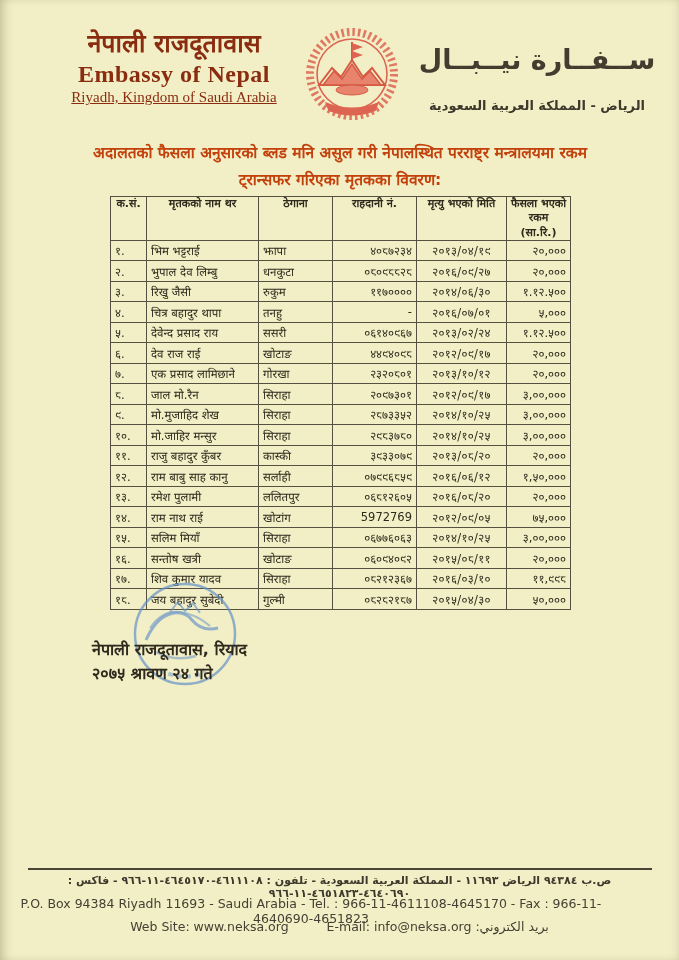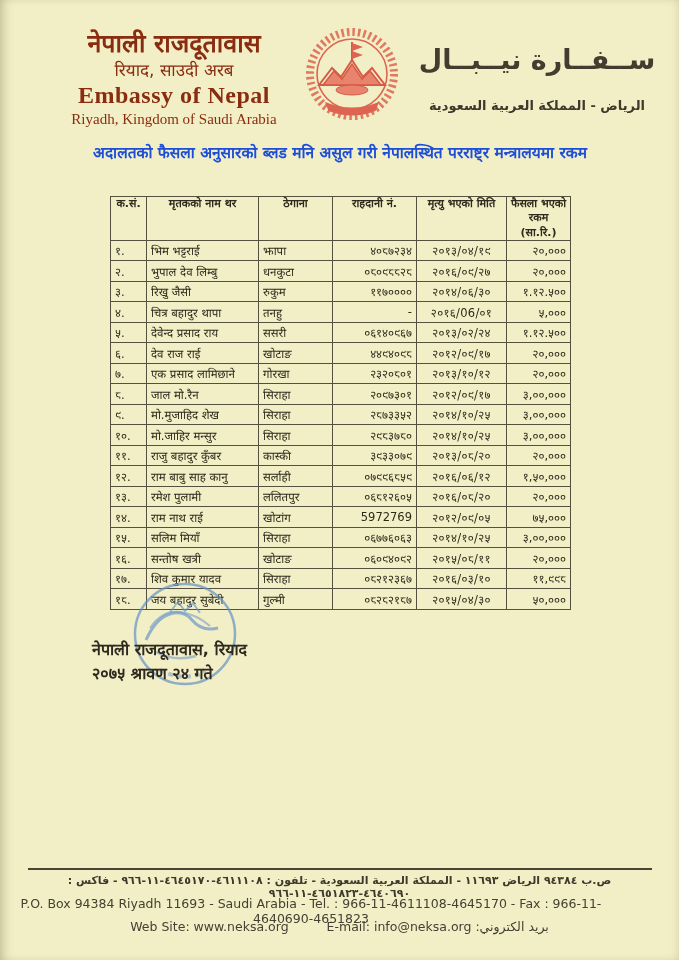--- a/index.html
+++ b/index.html
@@ -5,29 +5,29 @@
   html,body{margin:0;padding:0;}
   body{width:679px;height:960px;overflow:hidden;font-family:"DejaVu Sans","Liberation Sans",sans-serif;}
   .page{position:relative;width:679px;height:960px;background:#f2efc7;
         box-shadow:inset 8px 0 12px -6px rgba(120,110,70,.45), inset -4px 0 8px -4px rgba(120,110,70,.25);}
   
   .letterhead{position:absolute;left:12px;top:22px;width:679px;height:112px;}
   .lh-left{position:absolute;left:22px;top:8px;width:280px;text-align:center;color:#8a2c10;}
   .np-title{font-size:25px;font-weight:bold;line-height:1.15;}
   .np-sub{font-size:17px;line-height:1.2;margin-top:1px;}
   .en-title{font-family:"Liberation Serif","DejaVu Serif",serif;font-size:24px;font-weight:bold;letter-spacing:.5px;line-height:1.1;margin-top:2px;}
-  .en-sub{font-family:"Liberation Serif","DejaVu Serif",serif;font-size:15px;line-height:1.2;margin-top:1px;}
+  .en-sub{font-family:"Liberation Serif","DejaVu Serif",serif;font-size:15px;line-height:1.2;margin-top:1px;text-decoration:underline;}
   .lh-emblem{position:absolute;left:287px;top:0px;width:106px;height:106px;}
   .lh-right{position:absolute;right:24px;top:22px;width:260px;text-align:center;color:#453c2f;direction:rtl;}
   .ar-title{font-size:27px;font-weight:bold;line-height:1.2;}
   .ar-sub{font-size:13px;font-weight:bold;margin-top:22px;color:#3f382c;}
   .edge-mark{position:absolute;right:-4px;top:30px;width:26px;height:90px;opacity:.7;}
   
   .doc-title{position:absolute;left:40px;top:140px;width:600px;text-align:center;
-             color:#1d4ed8;font-size:15.5px;font-weight:600;line-height:1.75;}
+             color:#c2410c;font-size:15.5px;font-weight:600;line-height:1.75;}
   
   table.deceased{position:absolute;left:110px;top:196px;width:460px;border-collapse:collapse;
                  color:#2e2a1c;table-layout:fixed;}
   table.deceased th,table.deceased td{border:1px solid #565040;overflow:hidden;white-space:nowrap;}
   table.deceased th{font-size:11px;font-weight:600;padding:0 2px;line-height:1.3;white-space:normal;vertical-align:top;}
   table.deceased td{font-size:11.5px;padding:1.5px 4px;height:16.5px;}
   .c-sn{text-align:left;padding-left:6px;}
   .c-name{text-align:left;}
   .c-addr{text-align:left;}
   .c-pass{text-align:right;padding-right:7px;}
@@ -48,21 +48,20 @@
   .f-web .ar{direction:rtl;unicode-bidi:embed;}
 </style>
 </head>
 <body>
 
 <div class="page">
 
   <header class="letterhead">
     <div class="lh-left">
       <div class="np-title">नेपाली राजदूतावास</div>
-      <div class="np-sub">रियाद, साउदी अरब</div>
       <div class="en-title">Embassy of Nepal</div>
       <div class="en-sub">Riyadh, Kingdom of Saudi Arabia</div>
     </div>
 
     <div class="lh-emblem">
       <svg viewBox="0 0 106 106" width="106" height="106" aria-hidden="true">
         <g fill="none" stroke="#dd6450">
           <circle cx="53" cy="52" r="42" stroke-width="8" stroke-dasharray="2.5 3" opacity=".85"></circle>
           <circle cx="53" cy="52" r="35" stroke-width="1.6"></circle>
         </g>
@@ -86,20 +85,21 @@
     <div class="edge-mark">
       <svg viewBox="0 0 26 90" width="26" height="90" aria-hidden="true">
         <path d="M22 4 q-14 18 -2 36 q10 16 -4 34" fill="none" stroke="#df6b55" stroke-width="3" stroke-linecap="round"></path>
         <path d="M25 20 q-8 12 -1 24" fill="none" stroke="#df6b55" stroke-width="2" stroke-linecap="round"></path>
       </svg>
     </div>
   </header>
 
   <div class="doc-title">
     <div>अदालतको फैसला अनुसारको ब्लड मनि असुल गरी नेपालस्थित परराष्ट्र मन्त्रालयमा रकम</div>
+    <div>ट्रान्सफर गरिएका मृतकका विवरण:</div>
   </div>
 
   <table class="deceased">
     <colgroup>
       <col style="width:36px">
         <col style="width:112px">
         <col style="width:74px">
       <col style="width:84px">
         <col style="width:90px">
         <col style="width:64px">
@@ -137,21 +137,21 @@
           <td class="c-addr">रुकुम</td>
           <td class="c-pass">११७००००</td>
           <td class="c-date">२०१४/०६/३०</td>
           <td class="c-amt">१.१२.५००</td>
         </tr>
         <tr>
           <td class="c-sn">४.</td>
           <td class="c-name">चित्र बहादुर थापा</td>
           <td class="c-addr">तनहु</td>
           <td class="c-pass">-</td>
-          <td class="c-date">२०१६/06/०१</td>
+          <td class="c-date">२०१६/०७/०१</td>
           <td class="c-amt">५,०००</td>
         </tr>
         <tr>
           <td class="c-sn">५.</td>
           <td class="c-name">देवेन्द प्रसाद राय</td>
           <td class="c-addr">ससरी</td>
           <td class="c-pass">०६१४०९६७</td>
           <td class="c-date">२०१३/०२/२४</td>
           <td class="c-amt">१.१२.५००</td>
         </tr>

